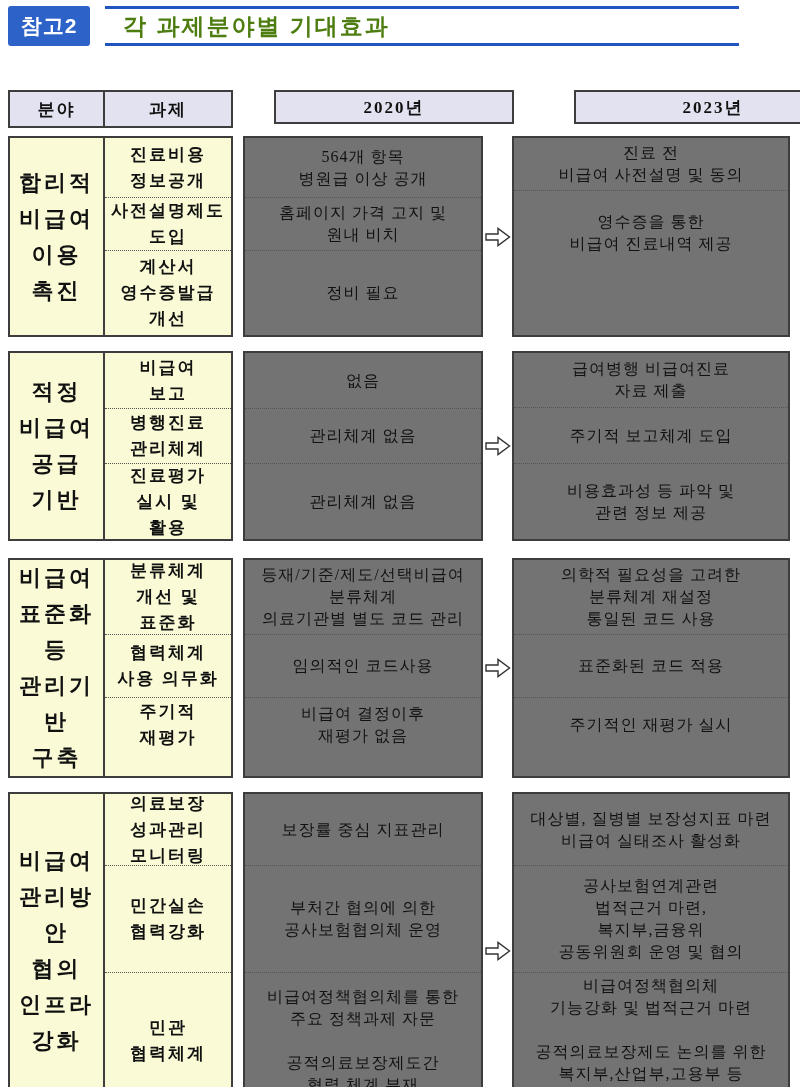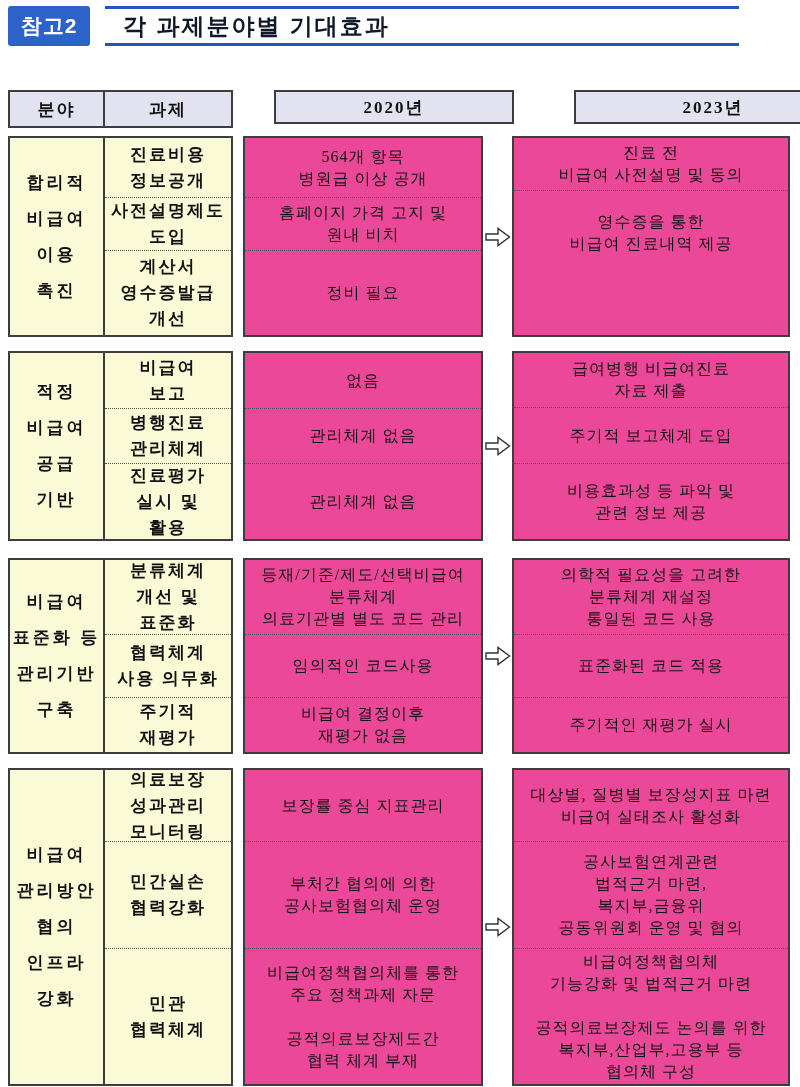--- a/index.html
+++ b/index.html
@@ -25,21 +25,21 @@
     flex: none;
   }
   .title-bar {
     flex: 1; margin-left: 15px;
     border-top: 3px solid #2055c0;
     border-bottom: 3px solid #2055c0;
     height: 40px;
     display: flex; align-items: center;
     padding-left: 18px;
     font-size: 23px; font-weight: bold; letter-spacing: 2px;
-    color: #0f172a;
+    color: #4d7c0f;
   }
 
   
   .thead-row { display: flex; margin-top: 44px; gap: 31px; }
   .box { border: 2px solid #3d3d3d; }
   .hdr-cell {
     background: #e2e2f0;
     height: 34px;
     display: flex; align-items: center; justify-content: center;
     font-family: "Liberation Serif", serif;
@@ -58,33 +58,33 @@
   .s-gap8  { margin-top: 8px; }
   .s-gap14 { margin-top: 14px; }
   .s-gap17 { margin-top: 17px; }
 
   .left-unit { width: 225px; flex: none; display: flex; background: #fafad6; }
   .field-cell {
     width: 95px; flex: none;
     border-right: 2px solid #3d3d3d;
     display: flex; align-items: center; justify-content: center;
     text-align: center;
-    font-weight: bold; font-size: 17px; letter-spacing: 3px;
+    font-weight: bold; font-size: 22px; letter-spacing: 3px;
     line-height: 36px; white-space: pre-line;
   }
   .task-col { flex: 1; display: flex; flex-direction: column; }
   .task-row {
     display: flex; align-items: center; justify-content: center;
     text-align: center;
     font-weight: bold; font-size: 17px; letter-spacing: 2px;
     line-height: 26px; white-space: pre-line;
   }
   .task-row:not(:last-child) { border-bottom: 1px dotted #555; }
 
-  .data-box { background: #ec4899; display: flex; flex-direction: column; flex: none; }
+  .data-box { background: #737373; display: flex; flex-direction: column; flex: none; }
   .col-2020 { width: 240px; margin-left: 10px; }
   .col-2023 { width: 278px; }
   .data-row {
     display: flex; align-items: center; justify-content: center;
     text-align: center;
     font-family: "Liberation Serif", serif;
     font-size: 16px; letter-spacing: 1px;
     line-height: 22px; white-space: pre-line;
     overflow: hidden;
   }

